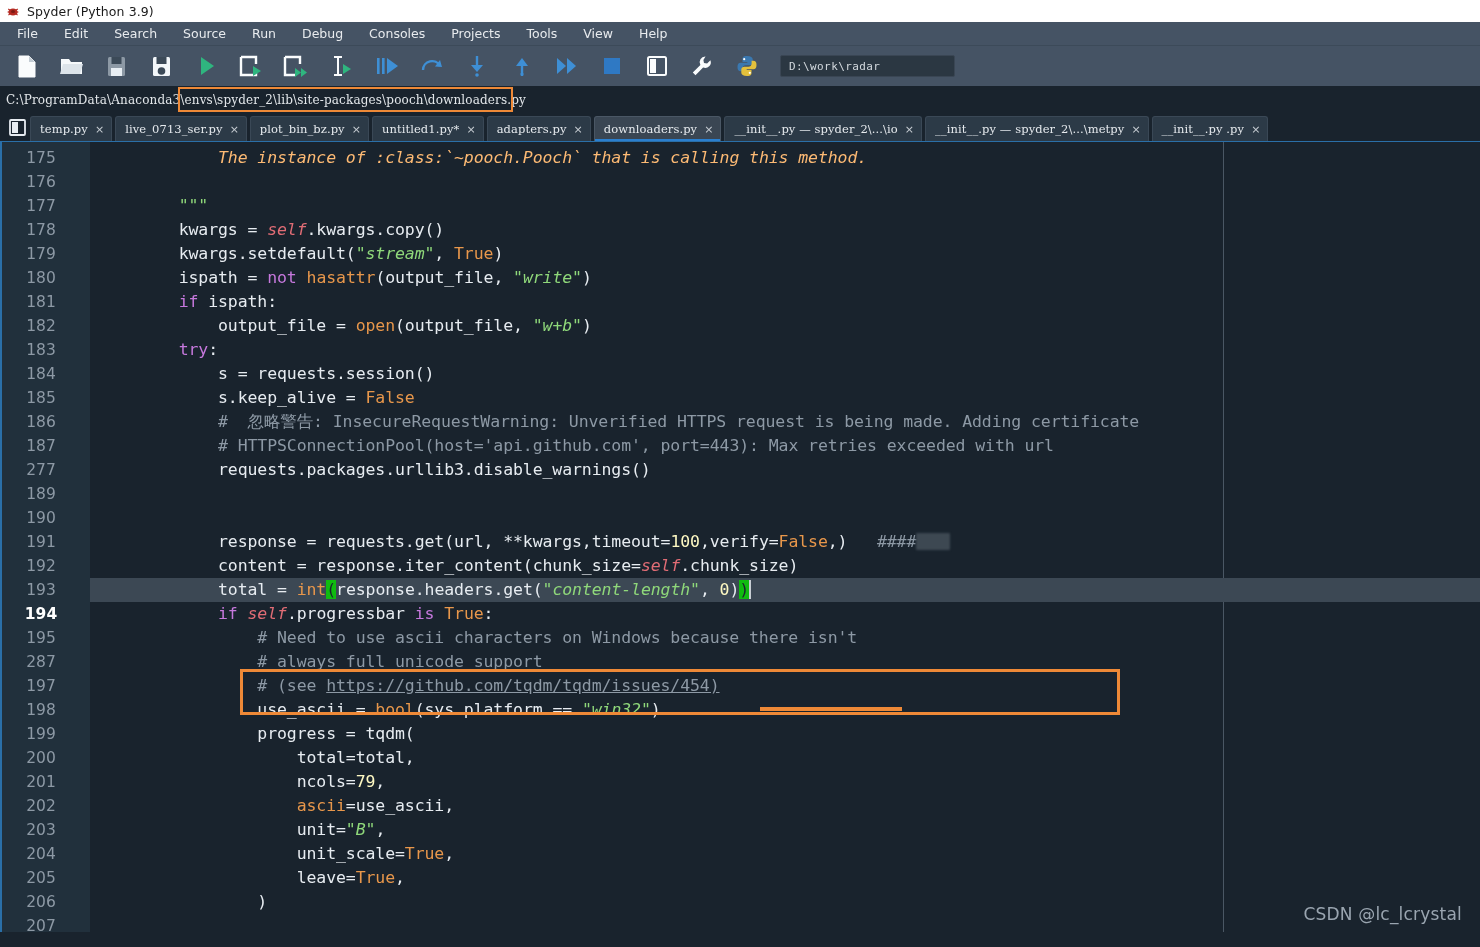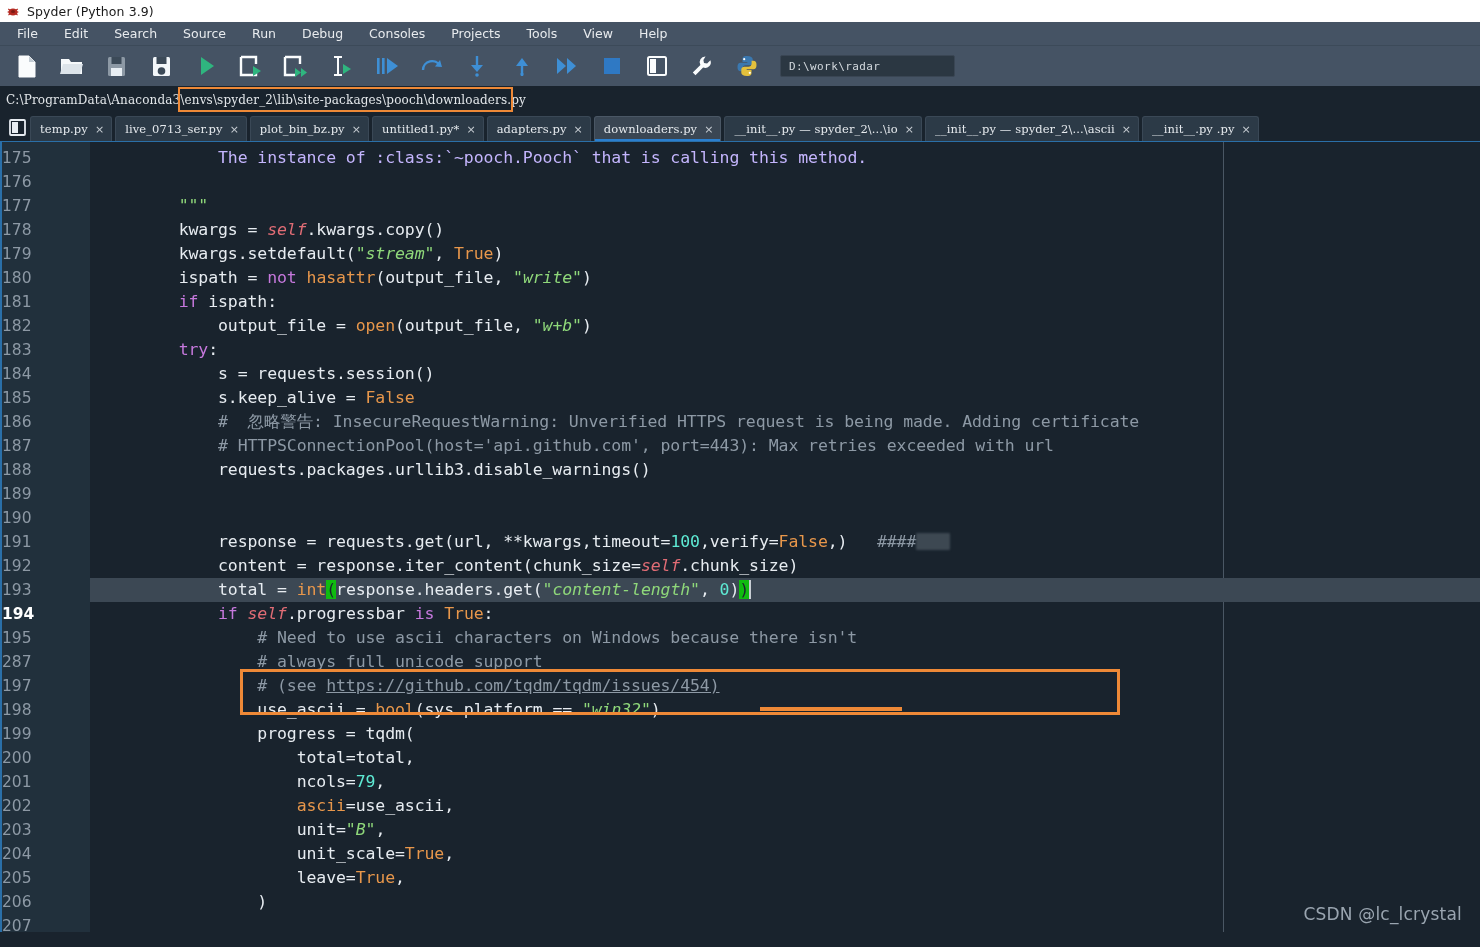--- a/index.html
+++ b/index.html
@@ -104,42 +104,42 @@
     border-left:2px solid #2a6fa8; border-top:1px solid #2a6fa8;
     display:flex; overflow:hidden;
   }
   #gutter {
     width:88px; flex:none; background:#21303c; padding-top:4px;
     display:flex; flex-direction:column; align-items:flex-end;
   }
   #gutter .ln {
     height:24px; line-height:24px; font-family:"DejaVu Sans", sans-serif;
     font-size:15.5px; color:#8d99a5; padding-right:10px; width:100%;
-    text-align:left;
+    text-align:center;
   }
   #gutter .ln.cur { color:#ffffff; font-weight:bold; }
   #codearea {
     flex:1; position:relative; padding-top:4px; overflow:hidden;
   }
   .cline {
     height:24px; line-height:24px; white-space:pre;
     font-family:"DejaVu Sans Mono", monospace; font-size:16.5px;
     color:#e7ecf1; letter-spacing:-0.1px; padding-left:10px;
     position:relative;
   }
   .cline.cur { background:#3c4854; }
   
   .k  { color:#c678dd; }
   .bi { color:#e8974b; }          
   .st { color:#8fd87a; font-style:italic; }  
-  .nu { color:#5eead4; }          
+  .nu { color:#fef9c3; }          
   .cm { color:#8d99a5; }          
   .sf { color:#e06c75; font-style:italic; }  
   .tr { color:#e8974b; }          
-  .df { color:#c4b5fd; }  
+  .df { color:#fdba74; font-style:italic; }  
   .dq { color:#8fd87a; }          
   .ul { text-decoration:underline; }
   .brk { background:#10bb10; color:#19232d; }
 
   
   #edgeline {
     position:absolute; top:0; bottom:0; width:1px; background:#4a5764;
     left:1133px;
   }
   
@@ -361,21 +361,21 @@
   <div class="tab active" style="position:relative;">
     <span class="tlabel">downloaders.py</span>
     <span class="tclose">×</span>
     <span class="tab-underline"></span>
   </div>
   <div class="tab">
     <span class="tlabel">__init__.py — spyder_2\...\io</span>
     <span class="tclose">×</span>
   </div>
   <div class="tab">
-    <span class="tlabel">__init__.py — spyder_2\...\ascii</span>
+    <span class="tlabel">__init__.py — spyder_2\...\metpy</span>
     <span class="tclose">×</span>
   </div>
   <div class="tab">
     <span class="tlabel">__init__.py .py</span>
     <span class="tclose">×</span>
   </div>
 </div>
 
 <div id="editor">
 
@@ -386,21 +386,21 @@
     <div class="ln">178</div>
     <div class="ln">179</div>
     <div class="ln">180</div>
     <div class="ln">181</div>
     <div class="ln">182</div>
     <div class="ln">183</div>
     <div class="ln">184</div>
     <div class="ln">185</div>
     <div class="ln">186</div>
     <div class="ln">187</div>
-    <div class="ln">188</div>
+    <div class="ln">277</div>
     <div class="ln">189</div>
     <div class="ln">190</div>
     <div class="ln">191</div>
     <div class="ln">192</div>
     <div class="ln">193</div>
     <div class="ln cur">194</div>
     <div class="ln">195</div>
     <div class="ln">287</div>
     <div class="ln">197</div>
     <div class="ln">198</div>

